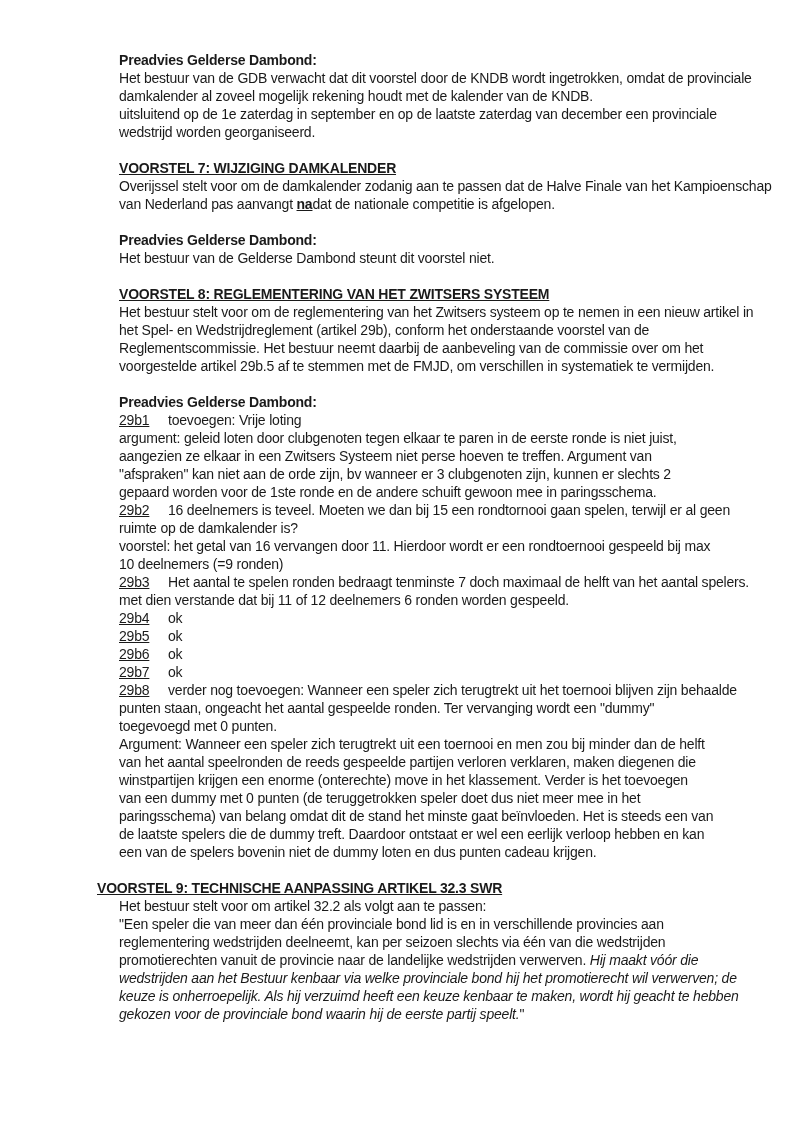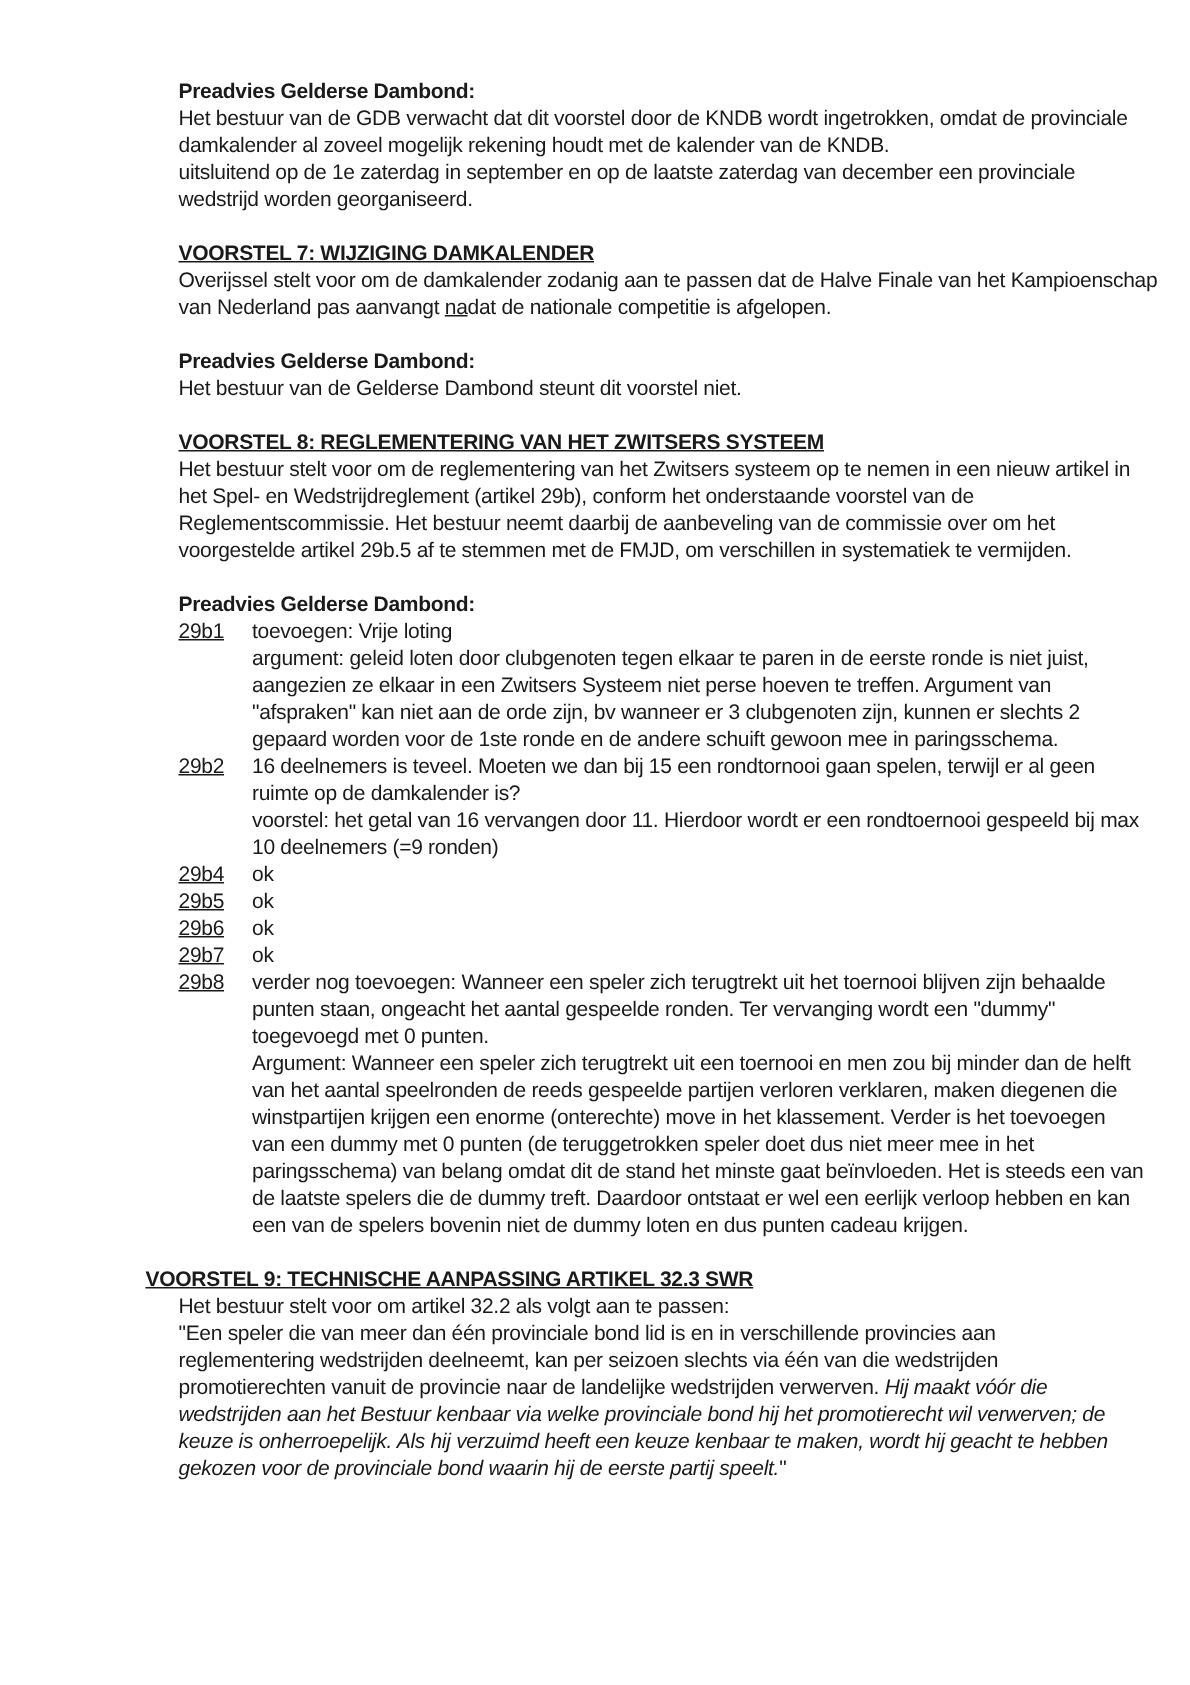--- a/index.html
+++ b/index.html
@@ -9,25 +9,25 @@
     background:#ffffff;
     font-family:"Liberation Sans",sans-serif;
     font-size:14px;
     letter-spacing:-0.2px;
     color:#1a1a1a;
     overflow:hidden;
   }
   .content{position:absolute;left:94px;top:51px;right:18px;}
   .line{height:18px;line-height:18px;white-space:pre;padding-left:25px;}
   .b{font-weight:bold;}
-  .u{text-decoration:underline;}
+  .u{text-decoration:underline;font-weight:bold;}
   .i{font-style:italic;}
   .bu{font-weight:bold;text-decoration:underline;}
   .label{display:inline-block;width:49px;text-decoration:underline;}
-  .ind{margin-left:49px;}
+  .ind{}
   .indent-sm{padding-left:3px;}
 </style>
 </head>
 <body>
 
 <div class="page">
   <div class="content">
 
     <div class="line b">Preadvies Gelderse Dambond:</div>
     <div class="line">Het bestuur van de GDB verwacht dat dit voorstel door de KNDB wordt ingetrokken, omdat de provinciale</div>
@@ -60,20 +60,24 @@
       <div class="line ind">gepaard worden voor de 1ste ronde en de andere schuift gewoon mee in paringsschema.</div>
     </div>
 
     <div>
       <div class="line"><span class="label">29b2</span><span>16 deelnemers is teveel. Moeten we dan bij 15 een rondtornooi gaan spelen, terwijl er al geen</span></div>
       <div class="line ind">ruimte op de damkalender is?</div>
       <div class="line ind">voorstel: het getal van 16 vervangen door 11. Hierdoor wordt er een rondtoernooi gespeeld bij max</div>
       <div class="line ind">10 deelnemers (=9 ronden)</div>
     </div>
 
+    <div>
+      <div class="line"><span class="label">29b3</span><span>Het aantal te spelen ronden bedraagt tenminste 7 doch maximaal de helft van het aantal spelers.</span></div>
+      <div class="line ind">met dien verstande dat bij 11 of 12 deelnemers 6 ronden worden gespeeld.</div>
+    </div>
 
     <div class="line"><span class="label">29b4</span><span>ok</span></div>
     <div class="line"><span class="label">29b5</span><span>ok</span></div>
     <div class="line"><span class="label">29b6</span><span>ok</span></div>
     <div class="line"><span class="label">29b7</span><span>ok</span></div>
 
     <div>
       <div class="line"><span class="label">29b8</span><span>verder nog toevoegen: Wanneer een speler zich terugtrekt uit het toernooi blijven zijn behaalde</span></div>
       <div class="line ind">punten staan, ongeacht het aantal gespeelde ronden. Ter vervanging wordt een "dummy"</div>
       <div class="line ind">toegevoegd met 0 punten.</div>

